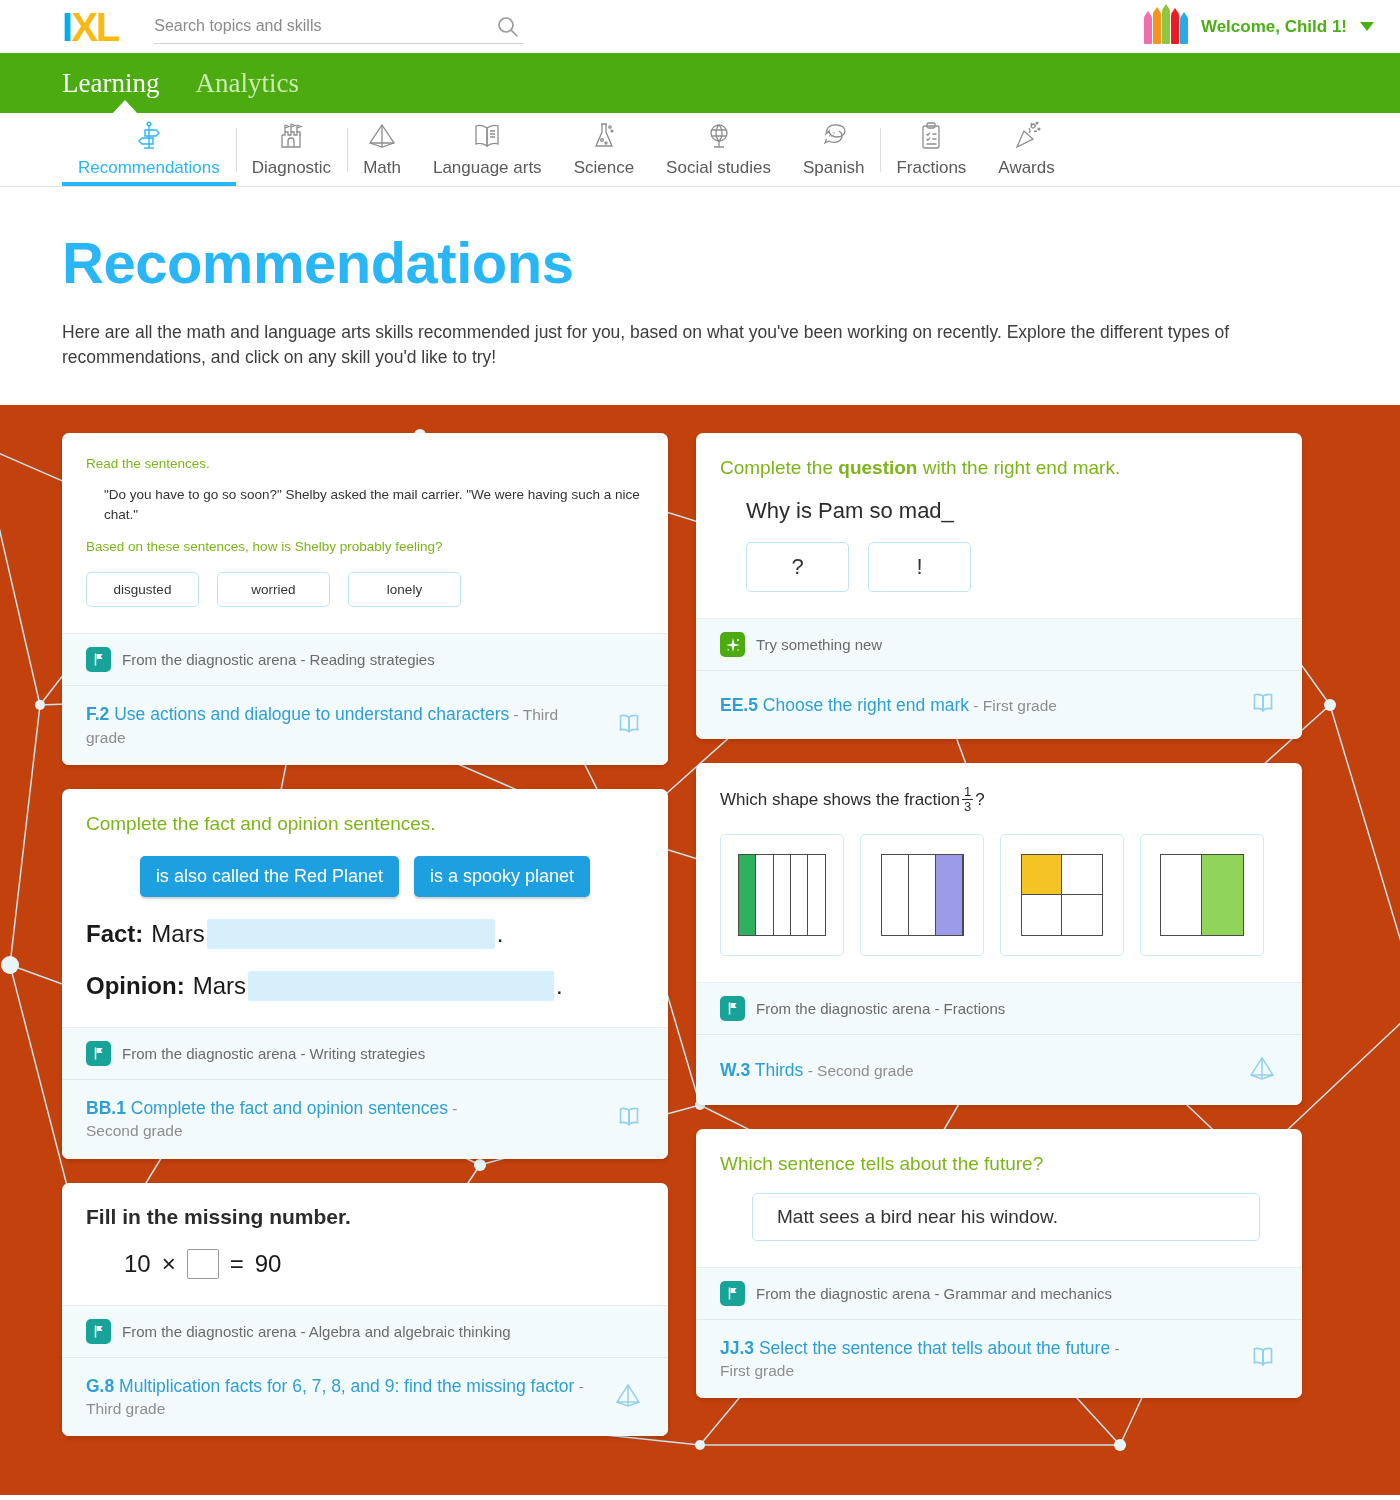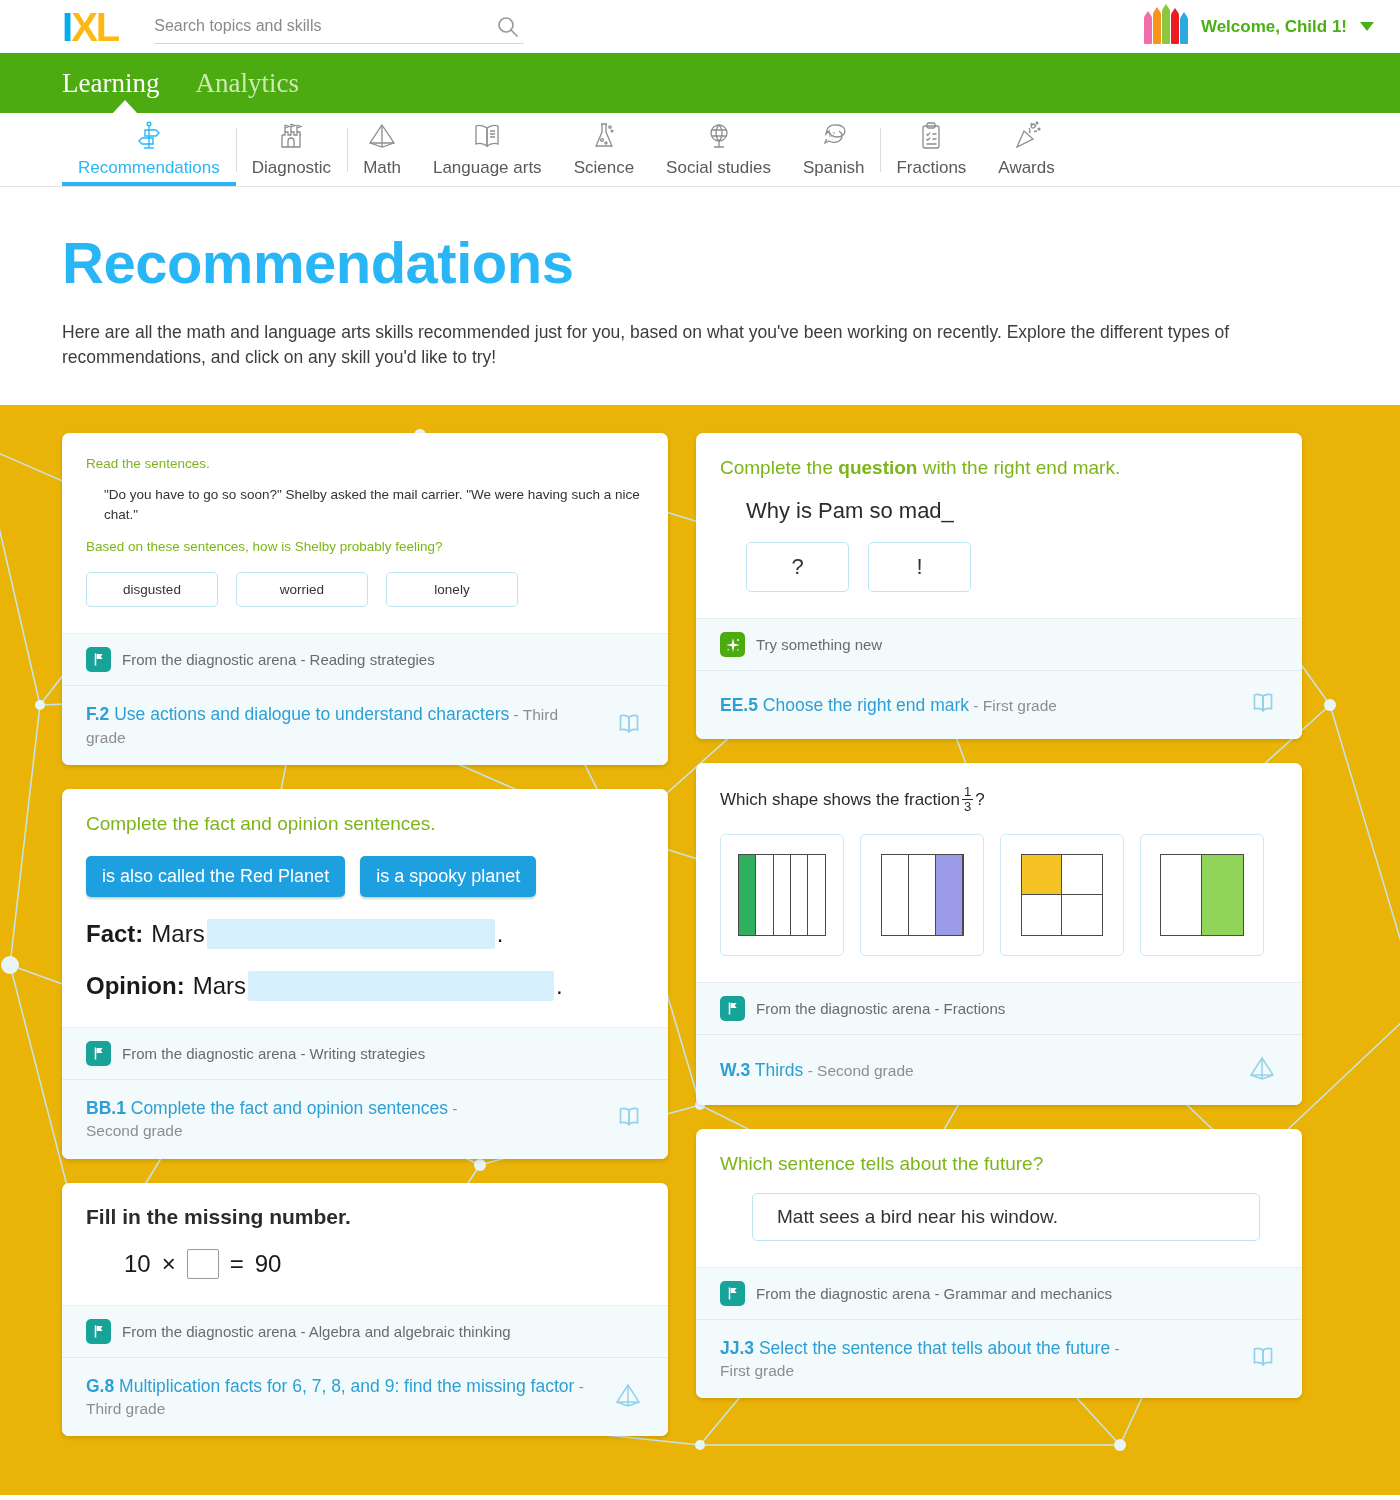--- a/index.html
+++ b/index.html
@@ -168,21 +168,21 @@
   .intro p {
     margin-top: 24px;
     font-size: 17.5px;
     line-height: 1.45;
     color: #3d3d3d;
     max-width: 1230px;
   }
 
   
   .board {
-    background: #eab308;
+    background: #c2410c;
     padding: 28px 62px 0;
     position: relative;
     min-height: 1090px;
   }
   .board .bgsvg {
     position: absolute;
     inset: 0;
     width: 100%;
     height: 100%;
     pointer-events: none;
@@ -230,34 +230,34 @@
     border: 1px solid #bfe4f3;
     border-radius: 5px;
     background: #fff;
     display: flex;
     align-items: center;
     justify-content: center;
     font-size: 13.5px;
     color: #333;
     cursor: pointer;
   }
-  .opt-sm { width: 132px; height: 35px; }
+  .opt-sm { width: 113px; height: 35px; }
   .opt-mark { width: 103px; height: 50px; font-size: 22px; }
   .opt-sent {
     width: 100%;
     height: 48px;
     justify-content: flex-start;
     padding-left: 24px;
     font-size: 19px;
     margin-bottom: 0;
   }
   .sent-list { display: flex; flex-direction: column; gap: 19px; margin: 16px 0 0 32px; width: 508px; }
 
   
-  .chips { display: flex; gap: 15px; margin-top: 19px; }
+  .chips { display: flex; gap: 15px; margin-top: 19px; justify-content: center; }
   .chip {
     background: #1e9fe0;
     color: #fff;
     font-size: 18px;
     padding: 10px 16px;
     border-radius: 5px;
     box-shadow: 0 2px 2px rgba(0,0,0,.18);
     cursor: pointer;
   }
   .fo-line { display: flex; align-items: center; margin-top: 22px; font-size: 24px; color: #1a1a1a; }

